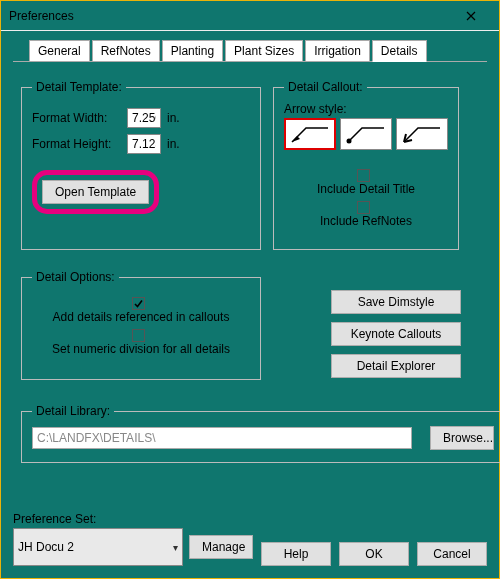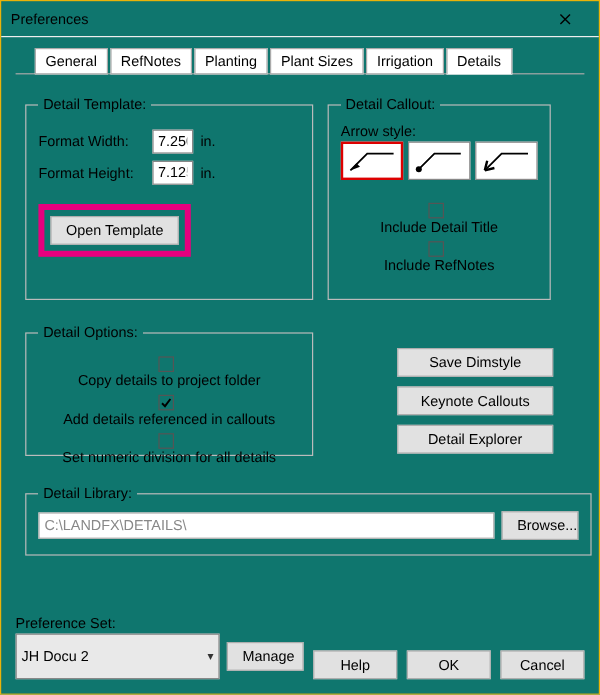--- a/index.html
+++ b/index.html
@@ -87,21 +87,21 @@
     padding: 4px 12px;
     cursor: pointer;
     font-family: inherit;
     font-size: 12px;
     min-height: 24px;
   }
   .btn.wide { width: 130px; }
   .btn.w70 { width: 70px; }
   .highlight-box {
     border: 5px solid #e6007e;
-    border-radius: 0;
+    border-radius: 15px;
     padding: 5px;
     display: inline-block;
   }
   .arrowbox {
     display: flex;
     gap: 4px;
     margin-top: 2px;
   }
   .arrowopt {
     width: 52px;
@@ -243,24 +243,20 @@
       </div>
       <div class="chk">
         <span class="box"></span>
         <span>Include RefNotes</span>
       </div>
     </fieldset>
 
     <fieldset class="fs-options">
       <legend>Detail Options:</legend>
       <div class="chk">
-        <span class="box"></span>
-        <span>Copy details to project folder</span>
-      </div>
-      <div class="chk">
         <span class="box">
           <svg width="11" height="11" viewBox="0 0 11 11">
               <path d="M2 6 L4.5 8.5 L9 2.5" stroke="#000" stroke-width="1.6" fill="none"></path>
             </svg>
         </span>
         <span>Add details referenced in callouts</span>
       </div>
       <div class="chk">
         <span class="box"></span>
         <span>Set numeric division for all details</span>
@@ -268,21 +264,21 @@
     </fieldset>
 
     <div class="btncol">
       <button class="btn wide">Save Dimstyle</button>
       <button class="btn wide">Keynote Callouts</button>
       <button class="btn wide">Detail Explorer</button>
     </div>
 
     <fieldset class="fs-library">
       <legend>Detail Library:</legend>
-      <div style="display:flex; gap:6px; align-items:center;">
+      <div style="display:flex; gap:18px; align-items:center;">
         <input class="libinput" readonly="" value="C:\LANDFX\DETAILS\" style="">
         <button class="btn" style="width:64px;">Browse...</button>
       </div>
     </fieldset>
 
   </div>
 
   <div class="prefset">
     <div>Preference Set:</div>
     <div class="prefset-row">

